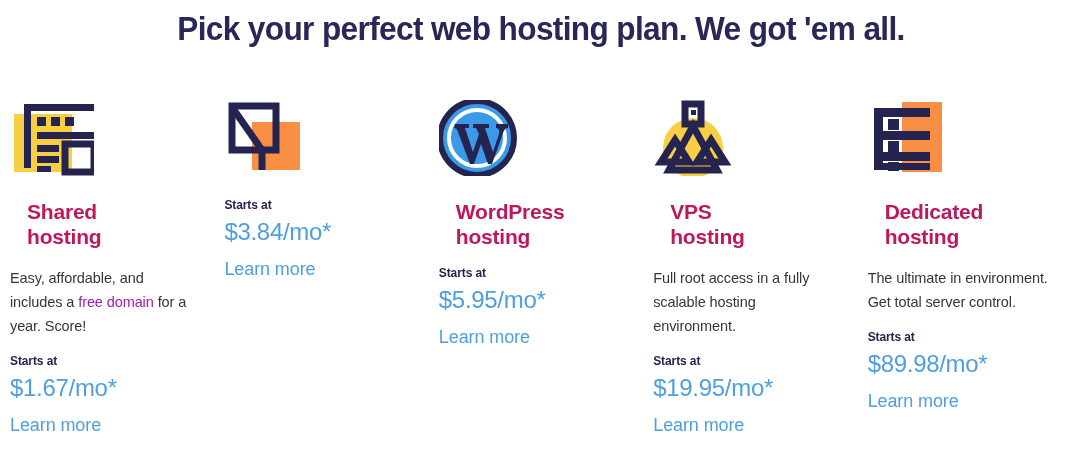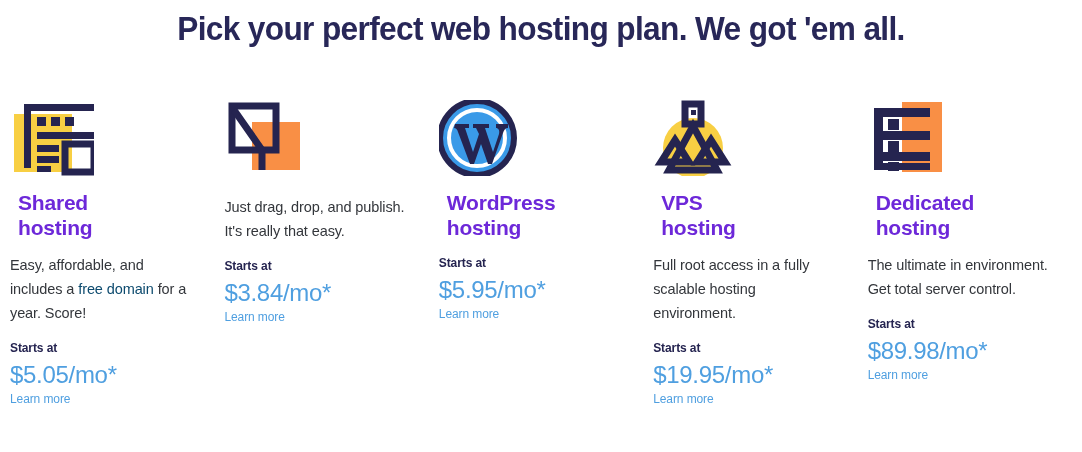--- a/index.html
+++ b/index.html
@@ -38,53 +38,53 @@
 
   .icon-wrap{
     height:82px;
     display:block;
     position:relative;
   }
 
   .card-title{
     font-size:21px;
     font-weight:bold;
-    color:#6d28d9;
+    color:#be185d;
     line-height:25px;
     letter-spacing:-0.2px;
-    margin:8px;
+    margin:17px;
     padding:0;
     white-space:pre-line;
   }
 
   .card-desc{
     margin-top:13px;
     font-size:14.5px;
     line-height:24px;
     color:#33363b;
     letter-spacing:-0.1px;
   }
-  .inline-link{color:#0c4a6e;text-decoration:none;}
+  .inline-link{color:#a21caf;text-decoration:none;}
 
   .starts-at{
     margin-top:16px;
     font-size:12px;
     font-weight:bold;
     color:#252450;
     letter-spacing:-0.1px;
   }
   .price{
     margin-top:6px;
     font-size:24px;
     color:#4f9fe0;
     letter-spacing:-0.3px;
   }
   .learn{
-    margin-top:0;
-    font-size:12px;
+    margin-top:13px;
+    font-size:18px;
     color:#4f9fe0;
     text-decoration:none;
     display:inline-block;
     letter-spacing:-0.1px;
   }
   svg{display:block;}
 </style>
 </head>
 <body>
 
@@ -109,33 +109,32 @@
             <rect x="27" y="56" width="22" height="7"></rect>
             <rect x="27" y="66" width="14" height="6"></rect>
           </g>
           <rect x="55" y="44" width="29" height="28" fill="none" stroke="#252450" stroke-width="7"></rect>
         </svg>
       </div>
       <div class="card-title">Shared
 hosting</div>
       <div class="card-desc"><span>Easy, affordable, and includes a </span><a class="inline-link" href="#">free domain</a><span> for a year. Score!</span></div>
       <div class="starts-at">Starts at</div>
-      <div class="price">$5.05/mo*</div>
+      <div class="price">$1.67/mo*</div>
       <a class="learn" href="#">Learn more</a>
     </div>
 
     <div class="col">
       <div class="icon-wrap">
         <svg width="84" height="76" viewBox="0 0 84 76">
           <rect x="28" y="22" width="48" height="48" fill="#f98f45"></rect>
           <rect x="8" y="6" width="44" height="44" fill="none" stroke="#252450" stroke-width="7"></rect>
           <path d="M10 10 L38 50 L38 70" fill="none" stroke="#252450" stroke-width="7" stroke-linejoin="miter"></path>
         </svg>
       </div>
-      <div class="card-desc"><span>Just drag, drop, and publish. It's really that easy.</span></div>
       <div class="starts-at">Starts at</div>
       <div class="price">$3.84/mo*</div>
       <a class="learn" href="#">Learn more</a>
     </div>
 
     <div class="col">
       <div class="icon-wrap">
         <svg width="84" height="76" viewBox="0 0 84 76">
           <circle cx="38" cy="38" r="37" fill="#3a9ae8"></circle>
           <circle cx="38" cy="38" r="37" fill="none" stroke="#252450" stroke-width="6"></circle>

